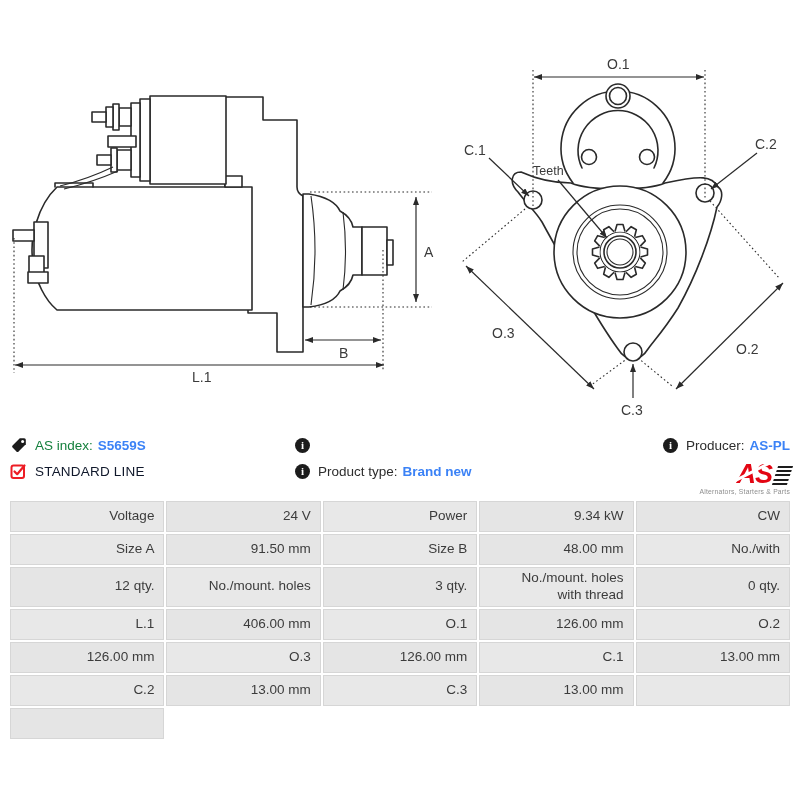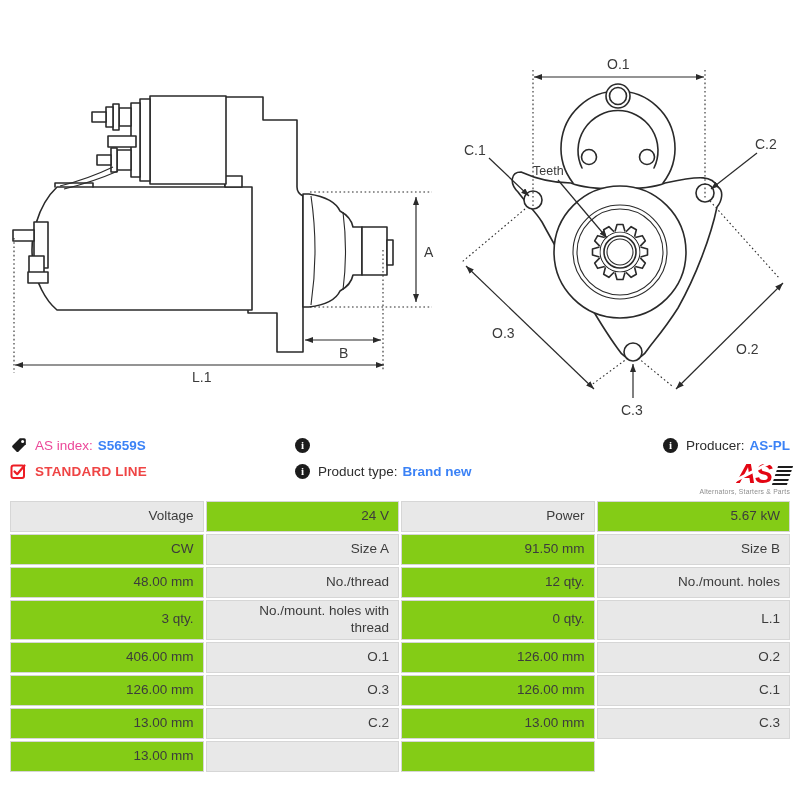--- a/index.html
+++ b/index.html
@@ -18,43 +18,43 @@
   svg .dim-label{font-family:"Liberation Sans",sans-serif;font-size:14px;fill:#3b3b3b;}
   svg .dim-label.small{font-size:12.5px;}
 
   
   .info-row{display:flex;align-items:flex-start;padding:0 10px;margin-top:8px;}
   .col-left{width:285px;}
   .col-mid{flex:1;}
   .col-right{margin-left:auto;display:flex;flex-direction:column;align-items:flex-end;}
   .info-line{display:flex;align-items:center;height:26px;font-size:13.5px;color:#2d2d2d;white-space:nowrap;}
   .info-line .gap{width:5px;display:inline-block;}
-  .muted{color:#ec4899;text-align:right;}
+  .muted{color:#15803d;text-align:right;}
   .bold{font-weight:bold;color:#3b82f6;}
   .icon-box{width:17px;height:17px;margin-right:8px;display:inline-flex;align-items:center;justify-content:center;flex:none;}
   .info-badge{width:15px;height:15px;border-radius:50%;background:#1c1c1c;color:#fff;
     display:inline-flex;align-items:center;justify-content:center;
     font-size:11px;font-weight:bold;font-family:"Liberation Serif",serif;margin-right:8px;flex:none;}
-  .red-line{color:#ef4444;font-weight:bold;letter-spacing:.2px;}
+  .red-line{color:#0f172a;font-weight:normal;letter-spacing:.2px;}
 
   
   .logo{margin-top:3px;text-align:right;}
   .logo-mark{position:relative;display:inline-flex;align-items:flex-end;height:24px;}
   .logo-as{position:relative;color:#e30613;font-style:italic;font-weight:900;font-size:27px;line-height:22px;letter-spacing:-1px;}
   .logo-slash{position:absolute;left:-3px;top:9px;width:40px;height:2.6px;background:#fff;transform:rotate(-27deg);}
   .logo-flag{width:15px;height:19px;margin-left:3px;transform:skewX(-18deg);
     background:repeating-linear-gradient(180deg,#1d1d1d 0 2.1px,#fff 2.1px 4.2px);}
   .logo-tagline{font-size:6.8px;color:#8e8e8e;margin-top:1px;letter-spacing:.2px;}
 
   
-  .spec-table{margin:6px 10px 0;display:grid;grid-template-columns:repeat(4,1fr);gap:2px;}
+  .spec-table{margin:6px 10px 0;display:grid;grid-template-columns:repeat(5,1fr);gap:2px;}
   .cell{border:1px solid #d6d6d6;min-height:25px;display:flex;align-items:center;justify-content:flex-end;
     font-size:13.5px;color:#3c3c3c;padding:2px 9px 2px 28px;text-align:right;line-height:1.25;}
   .cell.lbl{background:#e8e8e8;}
-  .cell.val{background:#84cc16;}
+  .cell.val{background:#e5e5e5;}
 </style>
 </head>
 <body>
 
 <div class="drawings">
 <svg width="800" height="424" viewBox="0 0 800 424">
   <defs>
     <marker id="arrow" markerWidth="9" markerHeight="8" refX="8" refY="3" orient="auto-start-reverse" markerUnits="userSpaceOnUse">
       <path d="M0,0 L8,3 L0,6 Z" fill="#2a2a2a"></path>
     </marker>
@@ -244,29 +244,29 @@
       </div>
       <div class="logo-tagline">Alternators, Starters &amp; Parts</div>
     </div>
   </div>
 </div>
 
 <div class="spec-table">
   <div class="cell lbl">Voltage</div>
   <div class="cell val">24 V</div>
   <div class="cell lbl">Power</div>
-  <div class="cell val">5.67 kW</div>
+  <div class="cell val">9.34 kW</div>
 
   <div class="cell val">CW</div>
   <div class="cell lbl">Size A</div>
   <div class="cell val">91.50 mm</div>
 
   <div class="cell lbl">Size B</div>
   <div class="cell val">48.00 mm</div>
-  <div class="cell lbl">No./thread</div>
+  <div class="cell lbl">No./with</div>
   <div class="cell val">12 qty.</div>
 
   <div class="cell lbl">No./mount. holes</div>
   <div class="cell val">3 qty.</div>
   <div class="cell lbl">No./mount. holes with thread</div>
   <div class="cell val">0 qty.</div>
 
   <div class="cell lbl">L.1</div>
   <div class="cell val">406.00 mm</div>
   <div class="cell lbl">O.1</div>

